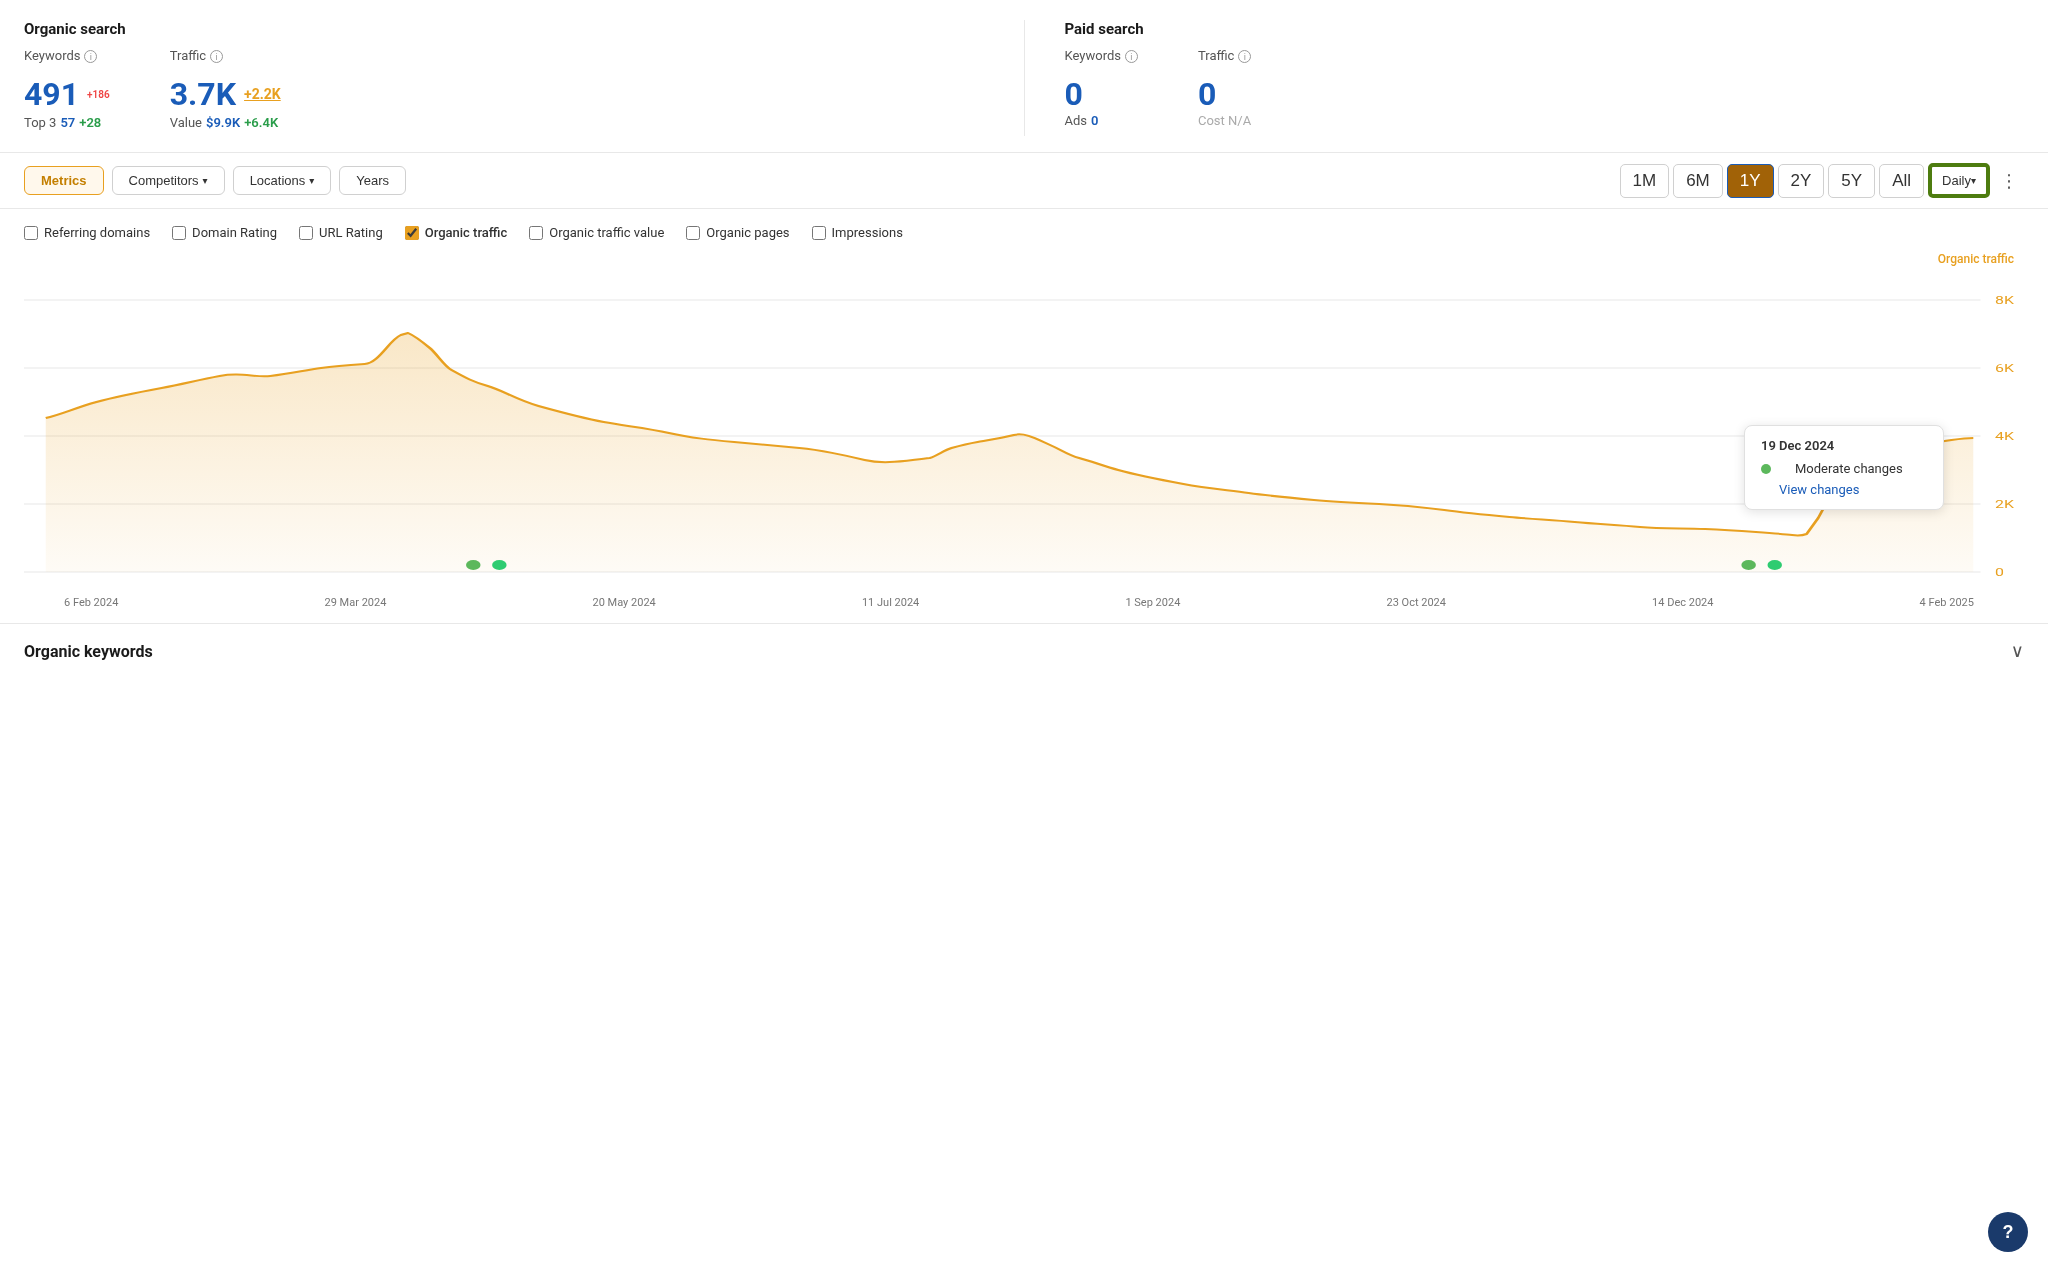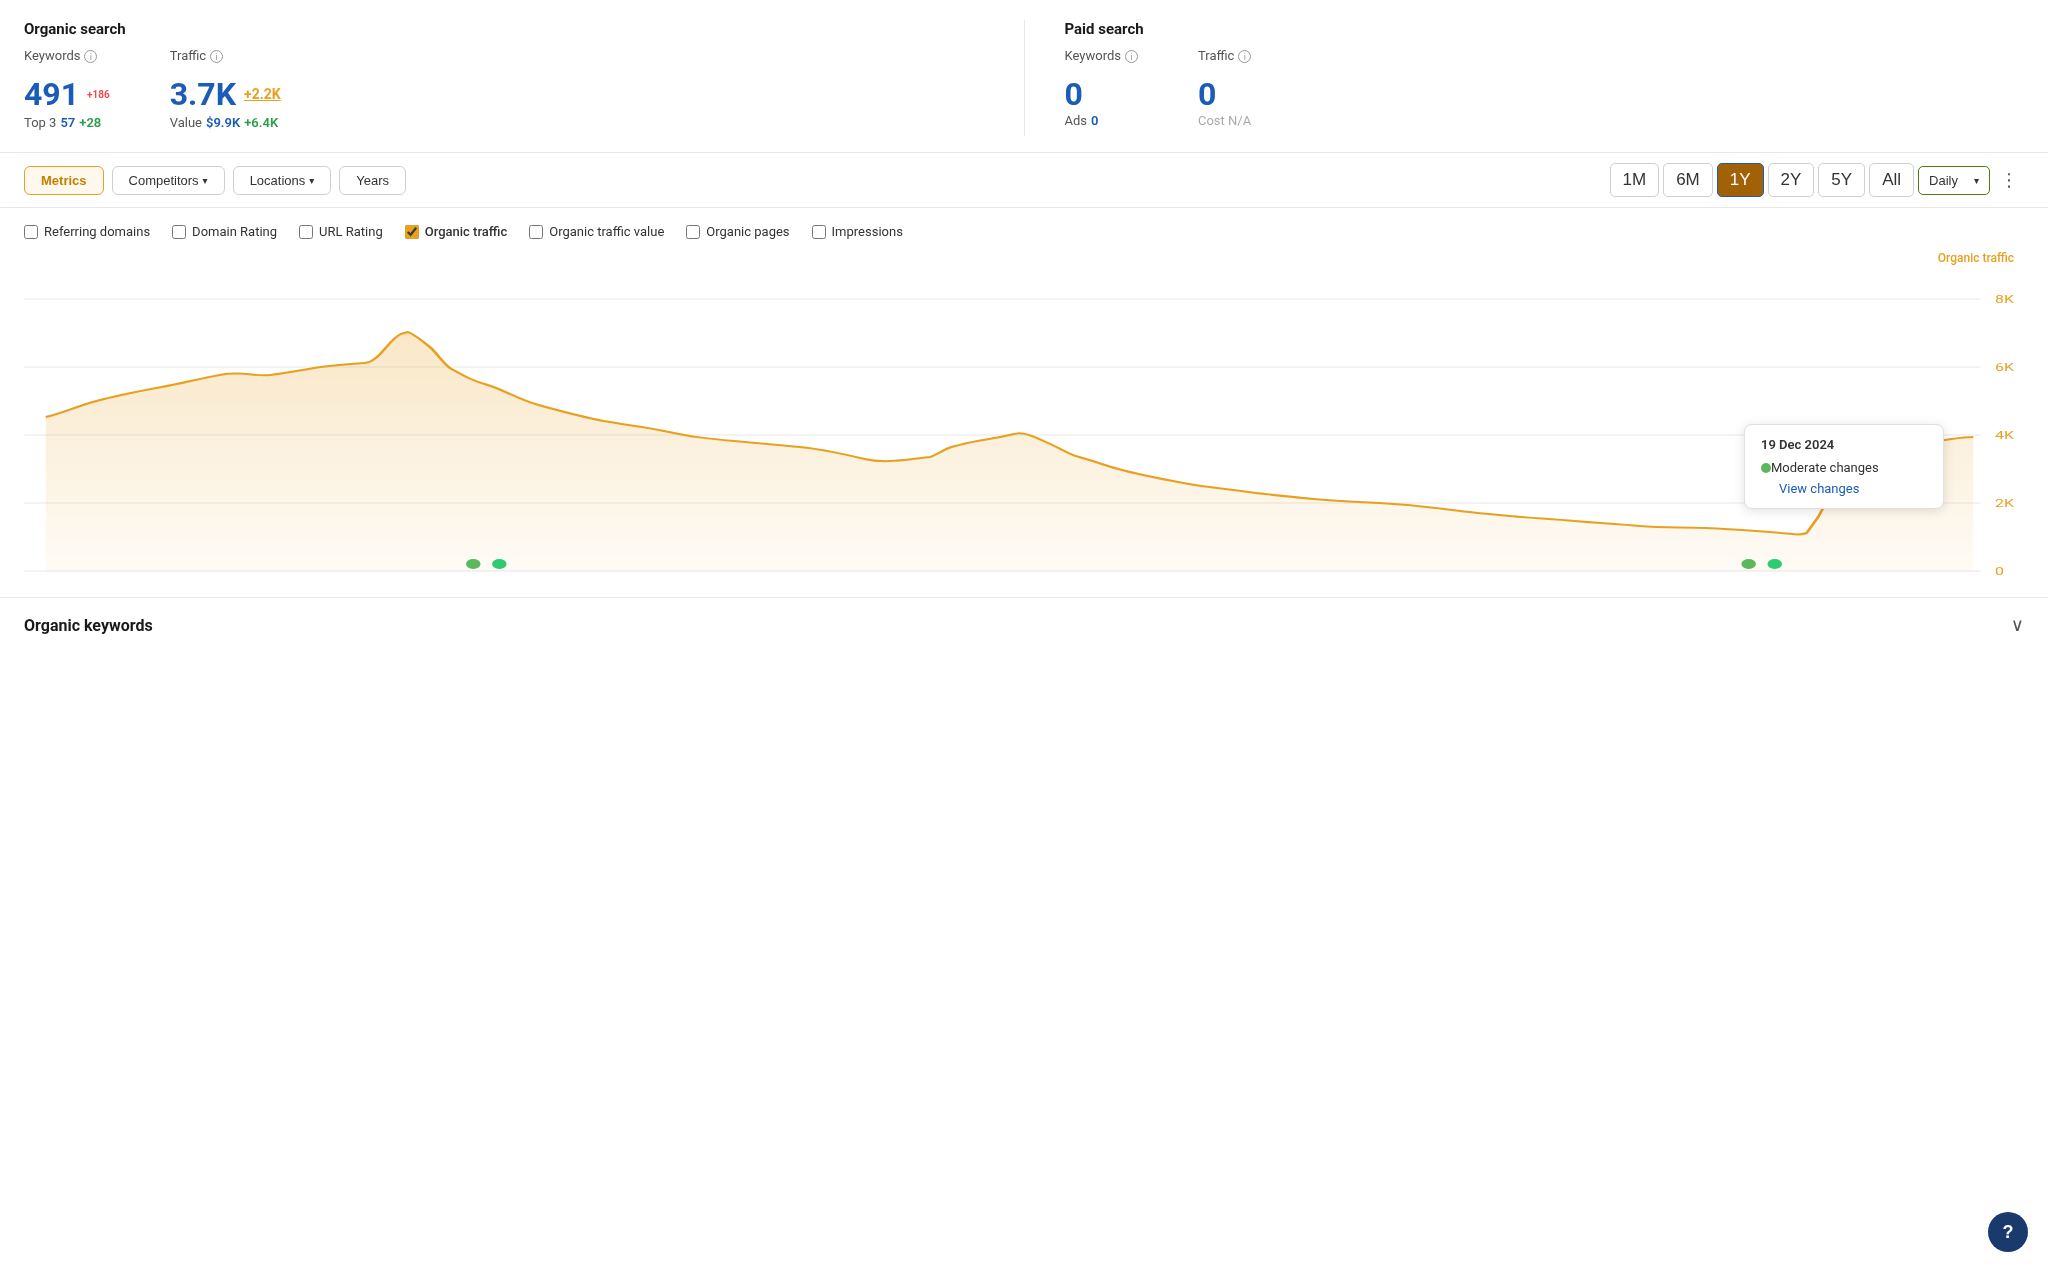--- a/index.html
+++ b/index.html
@@ -137,28 +137,28 @@
       color: #333;
     }
     .period-btn.active {
       background: #a16207;
       color: #fff;
       border-color: #1a5cb8;
     }
     .daily-btn {
       padding: 6px 10px;
       border-radius: 5px;
-      border: 1px solid #4d7c0f;
+      border: 4px solid #4d7c0f;
       background: #fff;
       font-size: 13px;
       cursor: pointer;
       color: #333;
       display: flex;
       align-items: center;
-      gap: 16px;
+      gap: 0;
     }
     .more-btn {
       background: none;
       border: none;
       cursor: pointer;
       font-size: 18px;
       color: #555;
       padding: 4px 6px;
       border-radius: 4px;
     }
@@ -255,21 +255,21 @@
       font-size: 13px;
     }
     .tooltip-date {
       font-weight: 600;
       color: #333;
       margin-bottom: 8px;
     }
     .tooltip-row {
       display: flex;
       align-items: center;
-      gap: 0;
+      gap: 24px;
       margin-bottom: 6px;
     }
     .tooltip-dot {
       width: 10px;
       height: 10px;
       border-radius: 50%;
       background: #5cb85c;
       flex-shrink: 0;
     }
     .tooltip-text { color: #333; font-size: 13px; }
@@ -590,20 +590,30 @@
       <div class="tooltip-box">
         <div class="tooltip-date">19 Dec 2024</div>
         <div class="tooltip-row">
           <div class="tooltip-dot"></div>
           <span class="tooltip-text">Moderate changes</span>
         </div>
         <a class="tooltip-link" href="#">View changes</a>
       </div>
     </div>
 
+    <div class="x-axis-labels">
+      <span>6 Feb 2024</span>
+      <span>29 Mar 2024</span>
+      <span>20 May 2024</span>
+      <span>11 Jul 2024</span>
+      <span>1 Sep 2024</span>
+      <span>23 Oct 2024</span>
+      <span>14 Dec 2024</span>
+      <span>4 Feb 2025</span>
+    </div>
   </div>
 </div>
 
 <div class="organic-keywords-section">
   <span class="organic-keywords-title">Organic keywords</span>
   <button class="expand-btn">∨</button>
 </div>
 
 <button class="help-btn">?</button>
 

